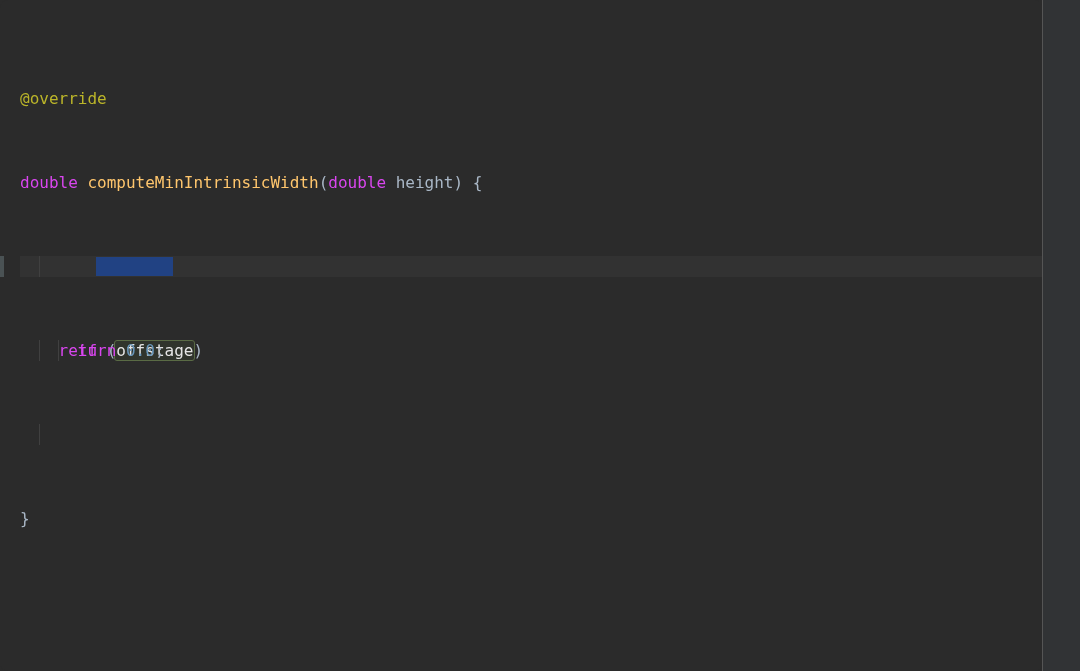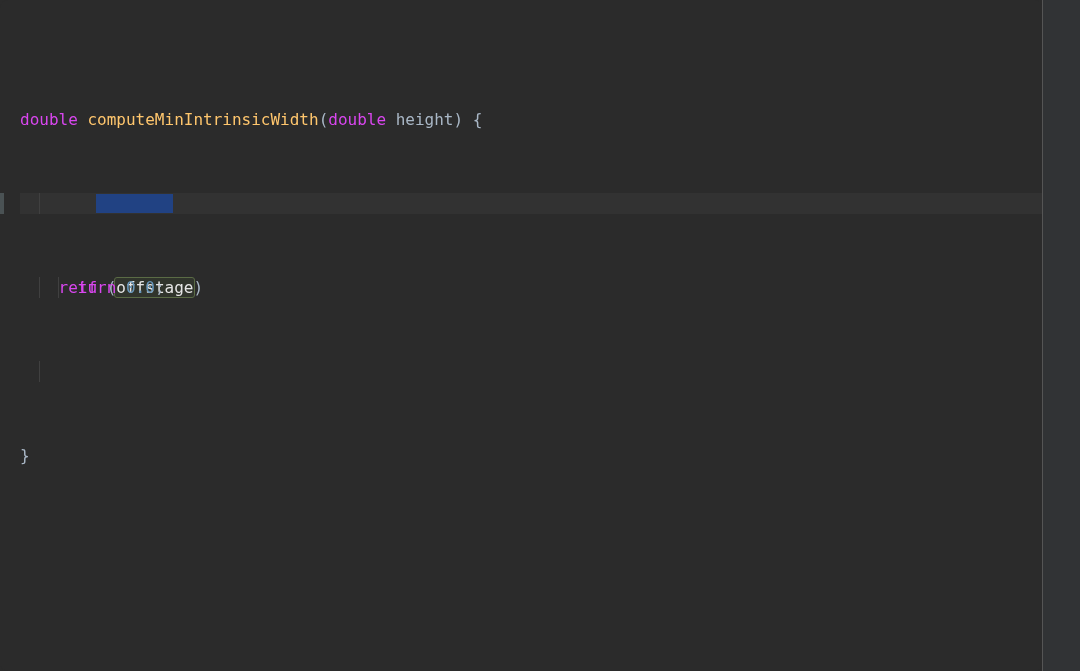--- a/index.html
+++ b/index.html
@@ -75,20 +75,21 @@
   .pn   { color: #a9b7c6; }   
 
   .blank { height: 21px; }
 </style>
 </head>
 <body>
 
 <div class="editor">
 
   
+  <div class="line"><span class="txt"><span class="ann">@override</span></span></div>
 
   <div class="line"><span class="txt"><span class="kw">double</span> <span class="fn">computeMinIntrinsicWidth</span><span class="pn">(</span><span class="kw">double</span> <span class="pn">height</span><span class="pn">) {</span></span></div>
 
   <div class="line hl-line">
     <span class="gutter-bar"></span>
     <span class="indent i1"></span>
     <span class="sel" style="left:76px; width:77px;"></span>
     <span class="txt">  <span class="kw">if</span> <span class="pn">(</span><span class="pr pr-box">offstage</span><span class="pn">)</span></span>
   </div>
 

